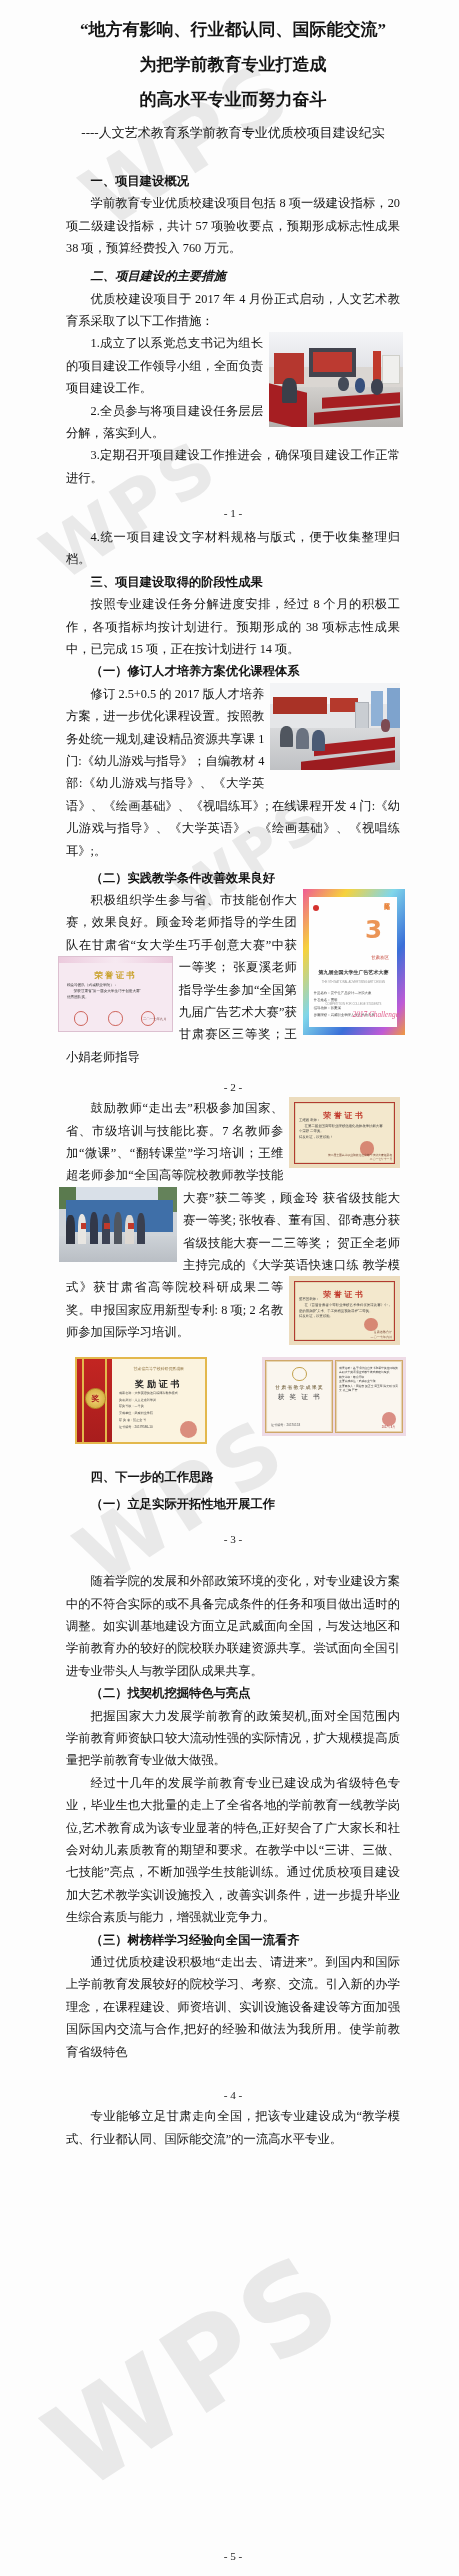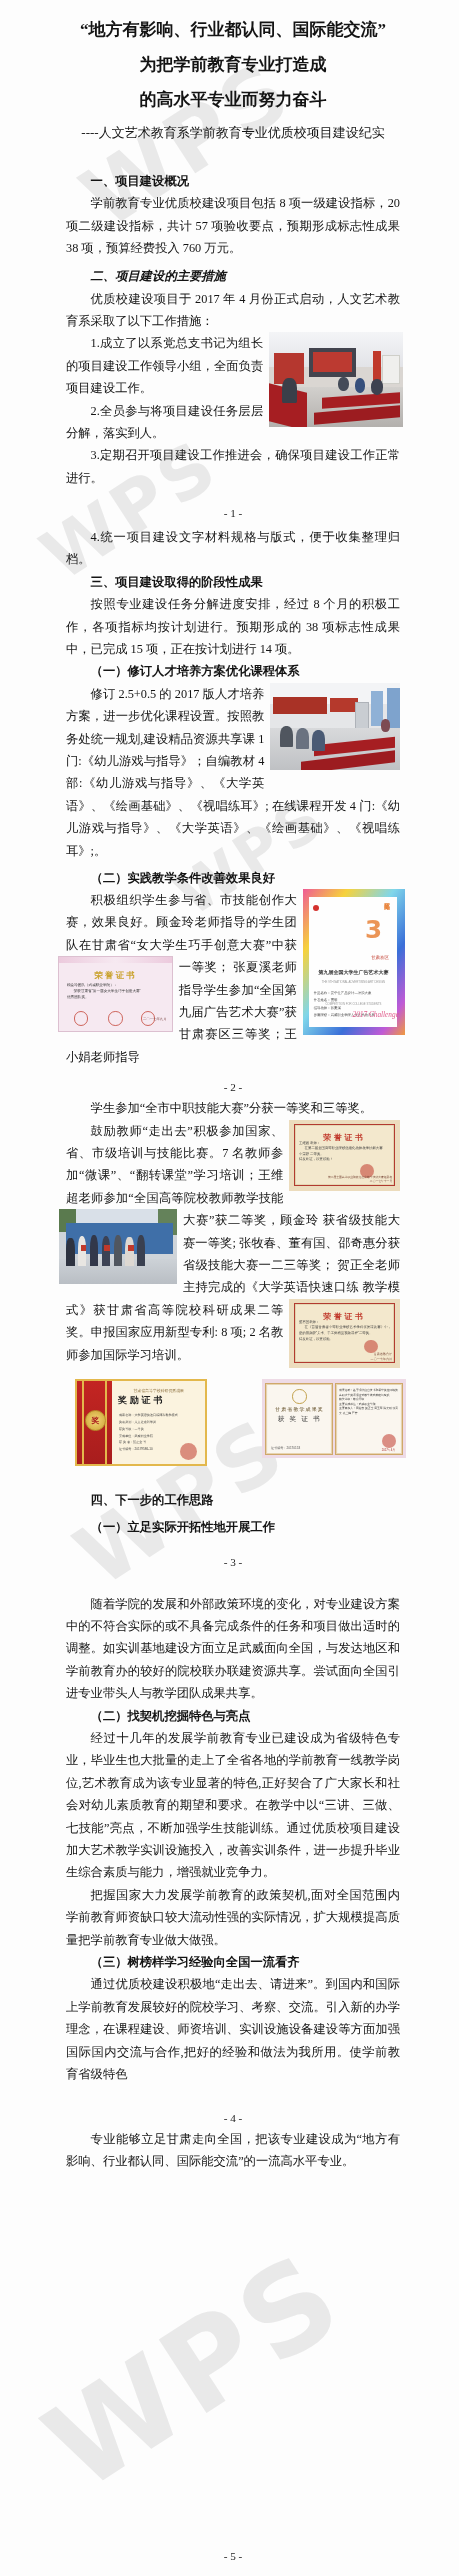--- a/index.html
+++ b/index.html
@@ -150,21 +150,20 @@
         <div class="abs seal" style="left:14.5px;bottom:5.6px;width:12.3px;height:12.3px;"></div>
         <div class="abs seal" style="left:49px;bottom:5.6px;width:12.3px;height:12.3px;"></div>
         <div class="abs seal" style="right:17px;bottom:5.6px;width:12.3px;height:12.3px;"></div>
         <div class="abs tiny" style="right:5.6px;bottom:1.1px;font-size:3.4px;color:#8a5a5a;">二〇一七年九月</div>
       </div>
       <span>张夏溪老师指导学生参加“全国第九届广告艺术大赛”获甘肃赛区三等奖；王小娟老师指导</span>
     </div>
 
     <div class="pg" style="margin-top:9px;">- 2 -</div>
 
-    <div class="body-p">学生参加“全市中职技能大赛”分获一等奖和三等奖。</div>
 
     <div class="body-run">
       
       <div class="imgbox certtan cert3 fr">
         <div class="inner"></div>
         <div class="abs" style="left:0;top:7.8px;width:100%;text-align:center;font-size:7.8px;font-weight:700;color:#c0392b;letter-spacing:2.8px;">荣誉证书</div>
         <div class="abs tiny" style="left:10px;top:21px;right:9px;font-size:3.4px;color:#3a3a3a;line-height:5.6px;">
           <div>王维超 老师：</div>
           <div style="text-indent:5.6px;">在第二届全国高等职业院校信息化教师教学技能大赛</div>
           <div>中荣获 二等奖。</div>
@@ -214,21 +213,21 @@
       <span>教学模式》获甘肃省高等院校科研成果二等奖。申报国家应用新型专利: 8 项; 2 名教师参加国际学习培训。</span>
     </div>
 
     <div class="certs-row">
       <div class="imgbox certaward">
         <div class="abs" style="left:0;top:0;width:35px;height:100%;background:linear-gradient(#c32522,#a81d1d);"></div>
         <div class="abs" style="left:4.5px;top:0;width:2.2px;height:100%;background:#e3b84c;"></div>
         <div class="abs" style="left:28px;top:0;width:2.2px;height:100%;background:#e3b84c;"></div>
         <div class="abs" style="left:7.8px;top:29px;width:19px;height:19px;border-radius:50%;background:radial-gradient(#f6d77a,#caa233);border:1.1px solid #b8902c;text-align:center;line-height:19px;font-size:7.8px;color:#a81d1d;font-weight:700;">奖</div>
         <div class="abs tiny" style="left:41px;top:6.7px;right:5.6px;text-align:center;font-size:3.9px;color:#8a6d3b;">甘肃省高等学校科研优秀成果</div>
-        <div class="abs" style="left:41px;top:13px;right:5.6px;text-align:left;font-size:9px;font-weight:700;color:#222;letter-spacing:2.8px;">奖励证书</div>
+        <div class="abs" style="left:41px;top:19px;right:5.6px;text-align:center;font-size:9px;font-weight:700;color:#222;letter-spacing:2.8px;">奖励证书</div>
         <div class="abs tiny" style="left:42px;top:31px;right:4.5px;font-size:3.1px;color:#444;line-height:6.7px;">
           <div>成果名称：大学英语快速口练课程教学模式</div>
           <div>奖项类别：人文社会科学类</div>
           <div>获奖等级：二等奖</div>
           <div>完成单位：武威职业学院</div>
           <div>获 奖 者：贺正全 等</div>
           <div>证书编号：20179586-10</div>
         </div>
         <div class="abs sealfill" style="right:7.8px;bottom:4.5px;width:17px;height:17px;"></div>
       </div>
@@ -253,26 +252,26 @@
     </div>
 
     <div class="h-major" style="margin-top:22.4px;">四、下一步的工作思路</div>
     <div class="h-sub" style="margin-top:4.5px;">（一）立足实际开拓性地开展工作</div>
 
     <div class="pg" style="margin-top:13.4px;">- 3 -</div>
 
     <div class="body-p" style="margin-top:21px;">随着学院的发展和外部政策环境的变化，对专业建设方案中的不符合实际的或不具备完成条件的任务和项目做出适时的调整。如实训基地建设方面立足武威面向全国，与发达地区和学前教育办的较好的院校联办联建资源共享。尝试面向全国引进专业带头人与教学团队成果共享。</div>
 
     <div class="h-sub">（二）找契机挖掘特色与亮点</div>
+    <div class="body-p">把握国家大力发展学前教育的政策契机,面对全国范围内学前教育师资缺口较大流动性强的实际情况，扩大规模提高质量把学前教育专业做大做强。</div>
     <div class="body-p">经过十几年的发展学前教育专业已建设成为省级特色专业，毕业生也大批量的走上了全省各地的学前教育一线教学岗位,艺术教育成为该专业显著的特色,正好契合了广大家长和社会对幼儿素质教育的期望和要求。在教学中以“三讲、三做、七技能”亮点，不断加强学生技能训练。通过优质校项目建设加大艺术教学实训设施投入，改善实训条件，进一步提升毕业生综合素质与能力，增强就业竞争力。</div>
-    <div class="body-p">把握国家大力发展学前教育的政策契机,面对全国范围内学前教育师资缺口较大流动性强的实际情况，扩大规模提高质量把学前教育专业做大做强。</div>
 
     <div class="h-sub">（三）树榜样学习经验向全国一流看齐</div>
     <div class="body-p">通过优质校建设积极地“走出去、请进来”。到国内和国际上学前教育发展较好的院校学习、考察、交流。引入新的办学理念，在课程建设、师资培训、实训设施设备建设等方面加强国际国内交流与合作,把好的经验和做法为我所用。使学前教育省级特色</div>
 
     <div class="pg" style="margin-top:22.4px;">- 4 -</div>
 
-    <div class="body-p">专业能够立足甘肃走向全国，把该专业建设成为“地方有影响、行业都认同、国际能交流”的一流高水平专业。</div>
+    <div class="body-p">专业能够立足甘肃走向全国，把该专业建设成为“教学模式、行业都认同、国际能交流”的一流高水平专业。</div>
 
     <div class="pg" style="position:absolute;left:0;right:0;top:2546px;">- 5 -</div>
   </div>
 </div>
 
 
 </body></html>

